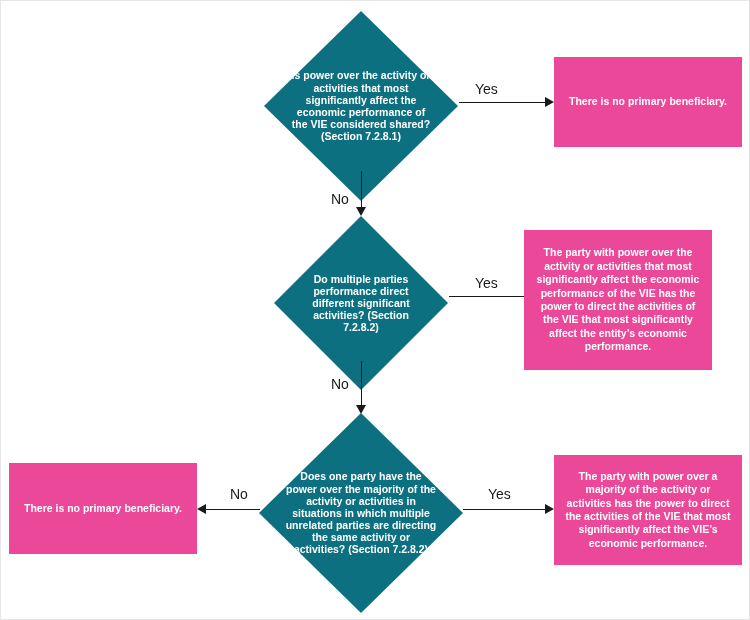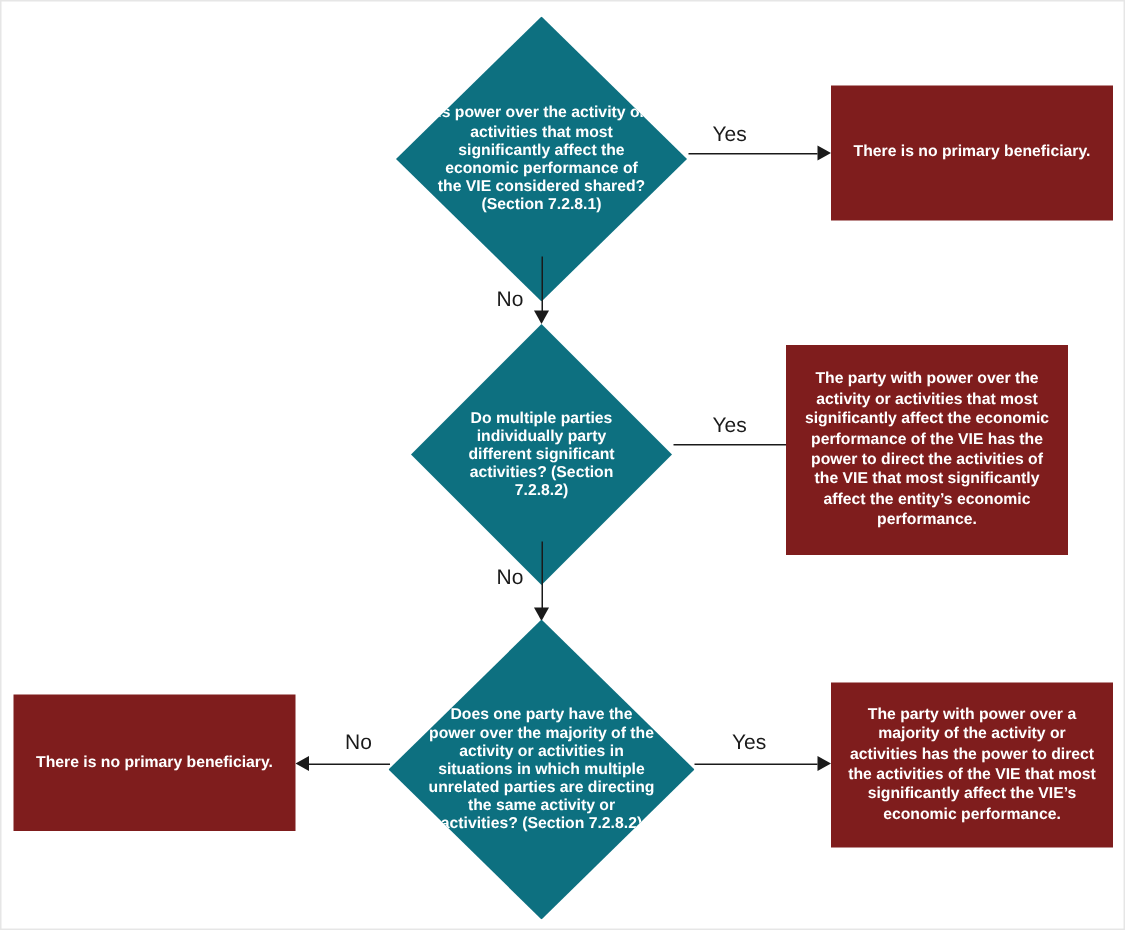--- a/index.html
+++ b/index.html
@@ -62,21 +62,21 @@
     height: 200px;
     font-size: 10.5px;
   }
 
   
   .graybox {
     position: absolute;
     display: flex;
     align-items: center;
     justify-content: center;
-    background: #7f1d1d;
+    background: #ec4899;
     color: #ffffff;
     font-weight: bold;
     text-align: center;
     line-height: 1.28;
     box-sizing: border-box;
     padding: 6px 10px;
     font-size: 10.5px;
   }
 
   #box-top-right {
@@ -172,21 +172,21 @@
 
   <div class="vline" id="line-no-1" style="left:360px; top:170px; height:40px;"></div>
   <div class="arrow-down" id="arrowhead-no-1" style="left:355px; top:206px;"></div>
   <div class="edge-label" id="label-no-1">No</div>
 
   <div class="graybox" id="box-top-right">
     <span>There is no primary beneficiary.</span>
   </div>
 
   <div class="diamond" id="diamond-2">
-    <span class="dtext">Do multiple parties individually party different significant activities? (Section 7.2.8.2)</span>
+    <span class="dtext">Do multiple parties performance direct different significant activities? (Section 7.2.8.2)</span>
   </div>
 
   <div class="hline" id="line-yes-2" style="left:448px; top:295px; width:96px;"></div>
   <div class="arrow-right" id="arrowhead-yes-2" style="left:544px; top:289.5px;"></div>
   <div class="edge-label" id="label-yes-2">Yes</div>
 
   <div class="vline" id="line-no-2" style="left:360px; top:360px; height:48px;"></div>
   <div class="arrow-down" id="arrowhead-no-2" style="left:355px; top:404px;"></div>
   <div class="edge-label" id="label-no-2">No</div>
 

